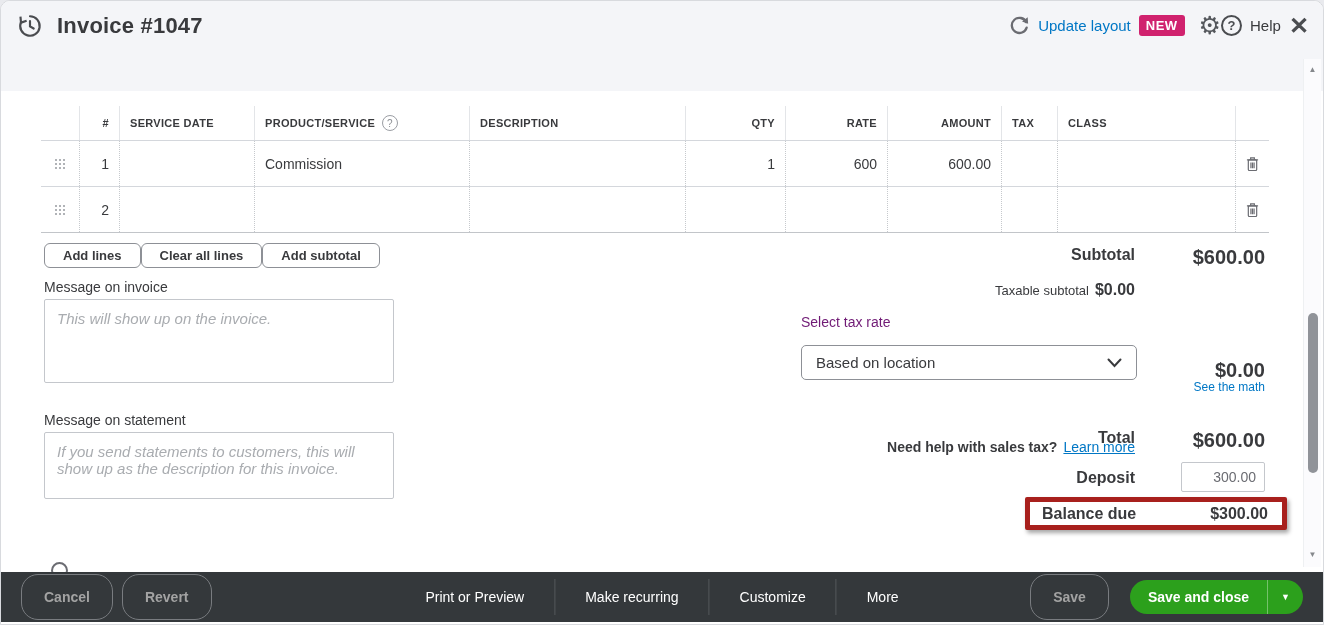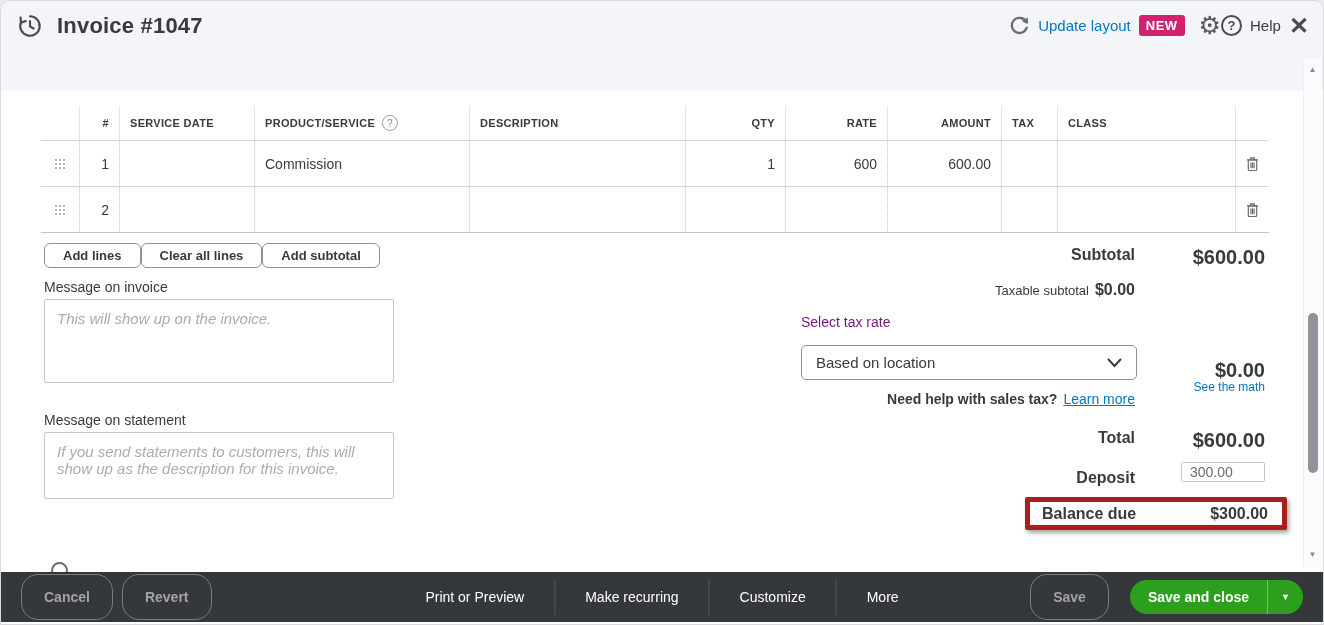--- a/index.html
+++ b/index.html
@@ -66,24 +66,24 @@
   .taxable .lab { font-size:13px; color:#393a3d; }
   .taxable .val { font-size:16px; font-weight:bold; }
   .seltax-label { position:absolute; left:800px; top:313px; font-size:14px; color:#701a75; }
   .dropdown { position:absolute; left:800px; top:344px; width:336px; height:35px;
               border:1px solid #8d9096; border-radius:5px; background:#fff;
               display:flex; align-items:center; justify-content:space-between;
               padding:0 14px; cursor:pointer; }
   .dropdown .sel { font-size:15px; color:#393a3d; }
   .see-math { position:absolute; right:58px; top:379px; font-size:12px; color:#0077c5; cursor:pointer; }
   .taxhelp { position:absolute; right:188px; top:390px; display:flex; gap:6px; align-items:baseline; }
-  .taxhelp .q { font-size:14px; font-weight:bold; color:#393a3d; }
+  .taxhelp .q { font-size:14px; font-weight:bold; color:#393a3d;margin-top:48px; }
   .taxhelp a { font-size:14px; color:#0077c5; text-decoration:underline; cursor:pointer; }
-  .deposit-input { position:absolute; right:58px; top:461px; width:84px; height:20px;
-                   border:1px solid #c4c7cc; border-radius:2px; text-align:left;
+  .deposit-input { position:absolute; right:58px; top:461px; width:84px; height:30px;
+                   border:1px solid #c4c7cc; border-radius:2px; text-align:right;
                    padding:0 8px; font-size:14px; color:#6b6c72; font-family:inherit; background:#fff; }
   .balance-box { position:absolute; left:1024px; top:496px; width:262px; height:33px;
                  border:5px solid #a8201d; border-radius:2px;
                  box-shadow:2px 3px 4px rgba(0,0,0,.35);
                  display:flex; align-items:center; justify-content:space-between;
                  padding:0 14px 0 12px; background:#fff; }
   .balance-box .lab, .balance-box .val { font-size:16px; font-weight:bold; color:#393a3d; }
 
   
   .msg-label { position:absolute; left:43px; font-size:14px; color:#393a3d; }

